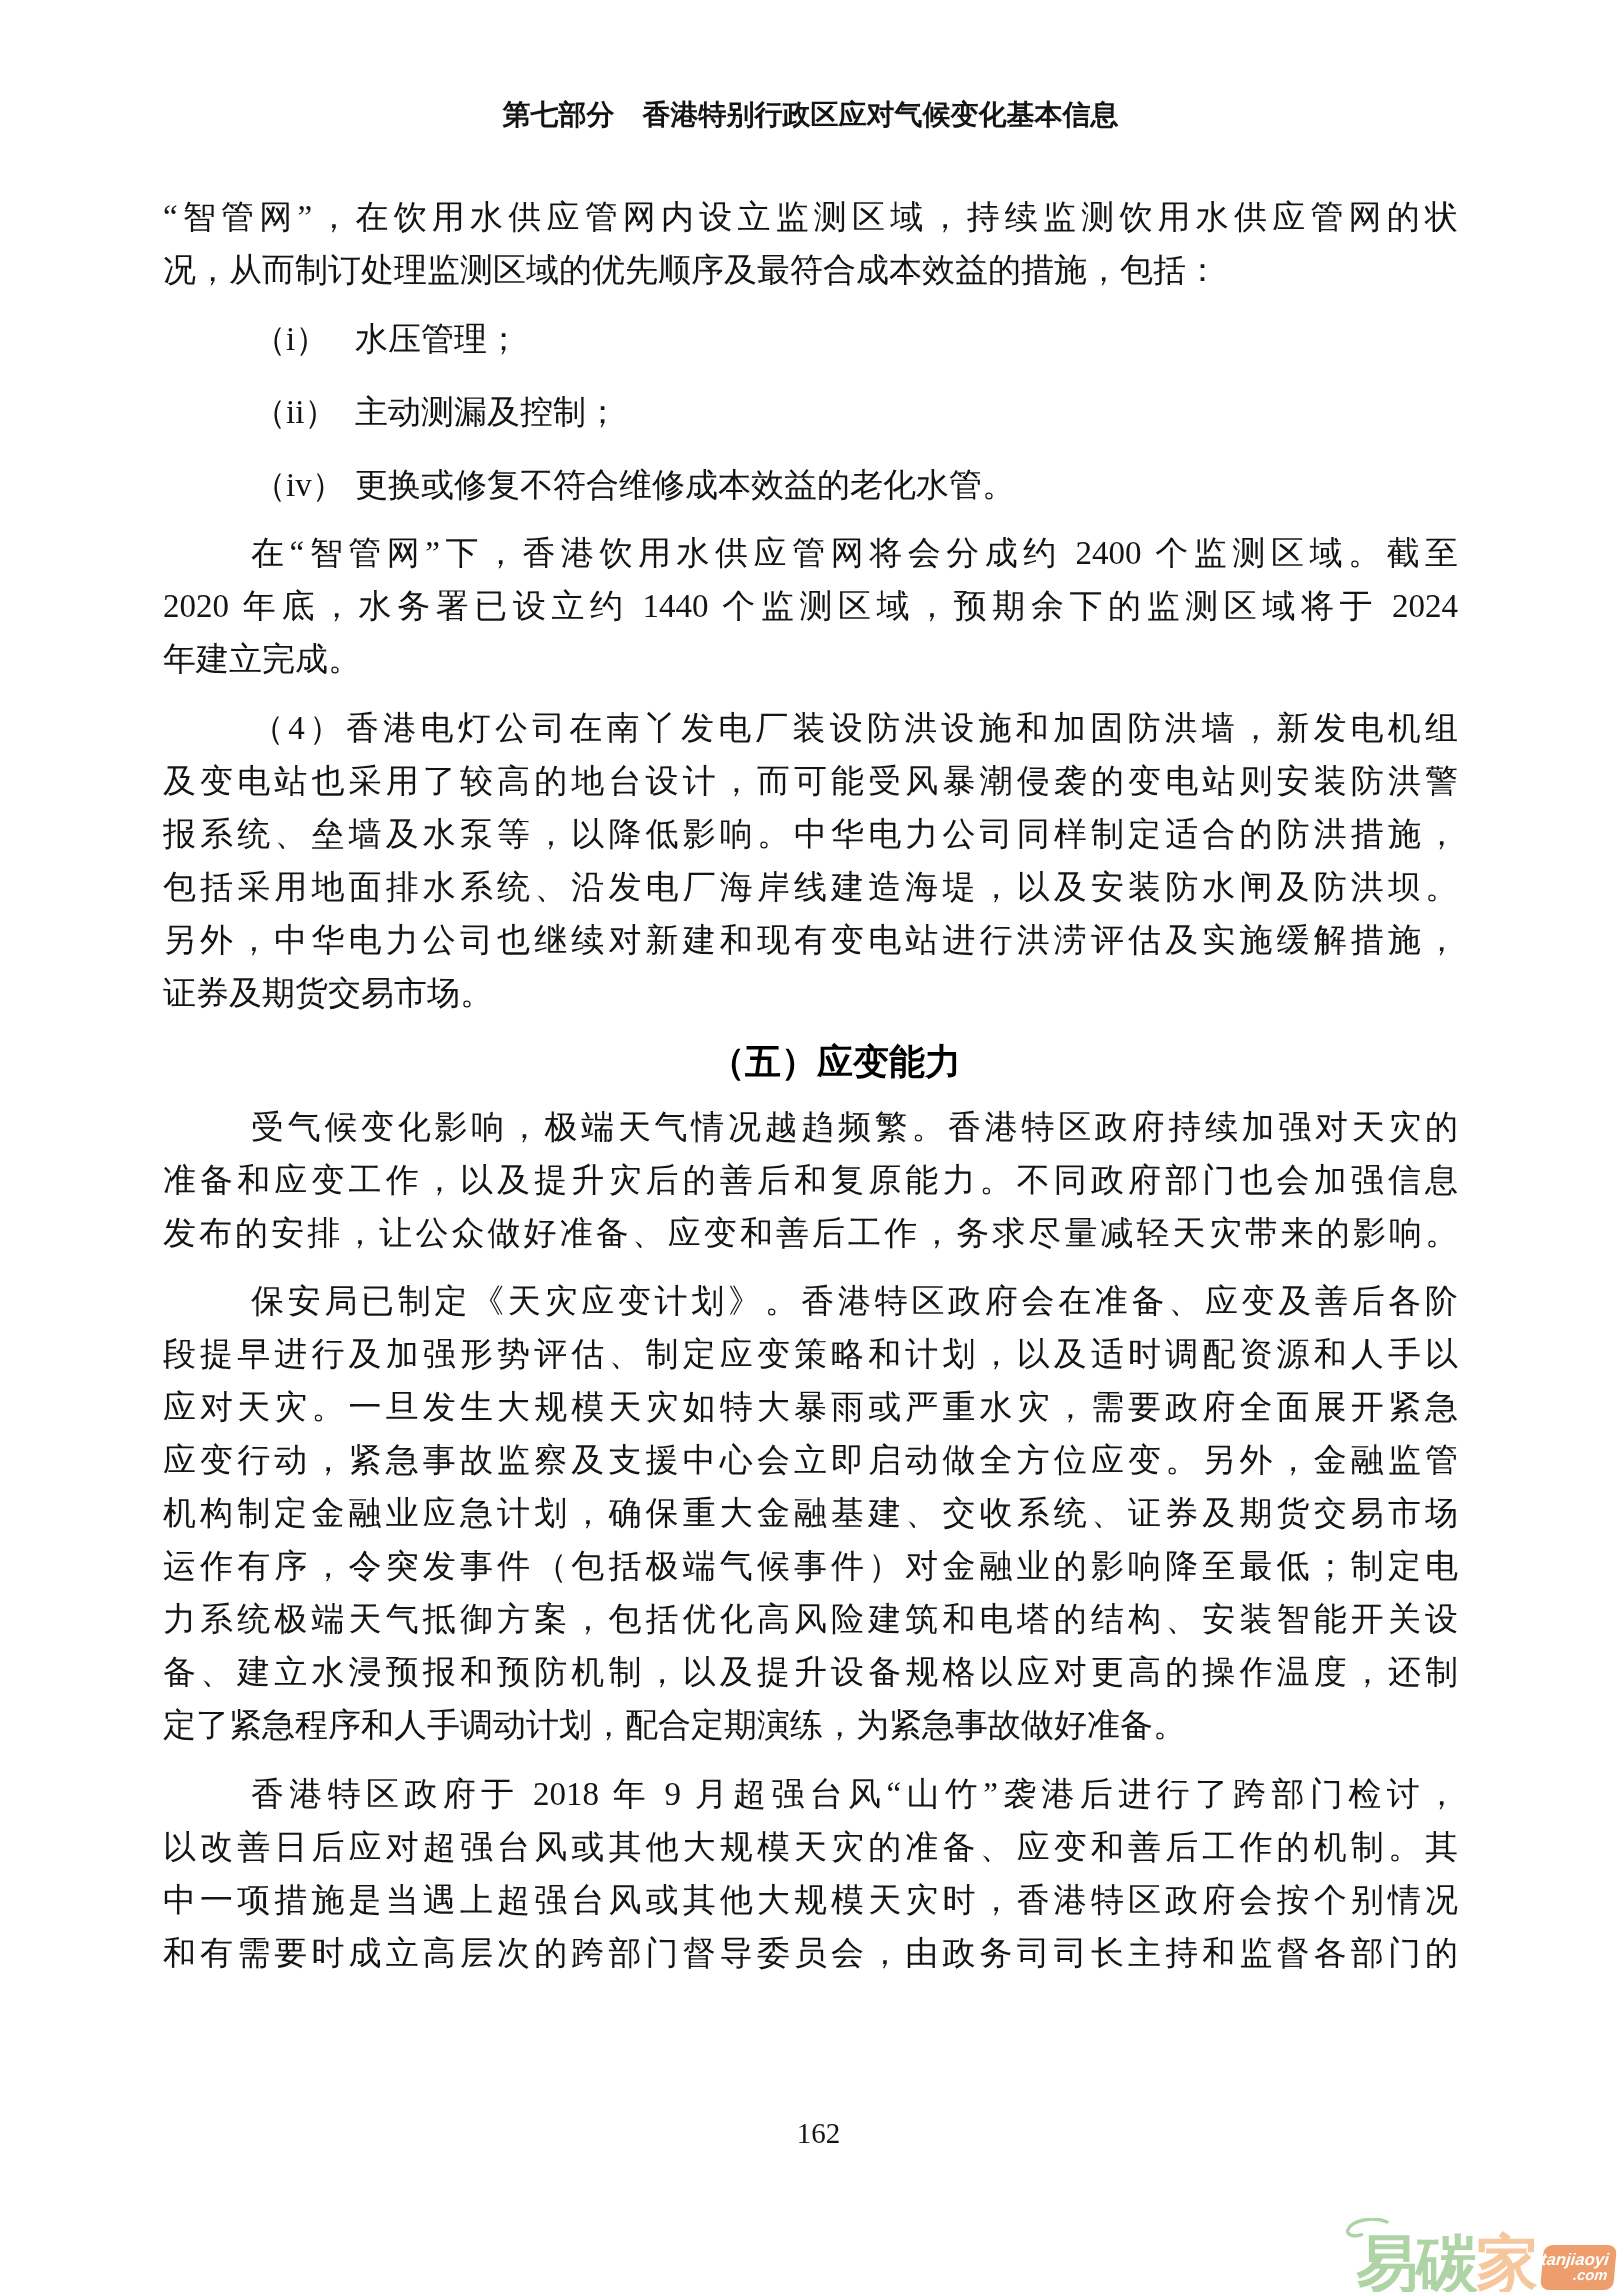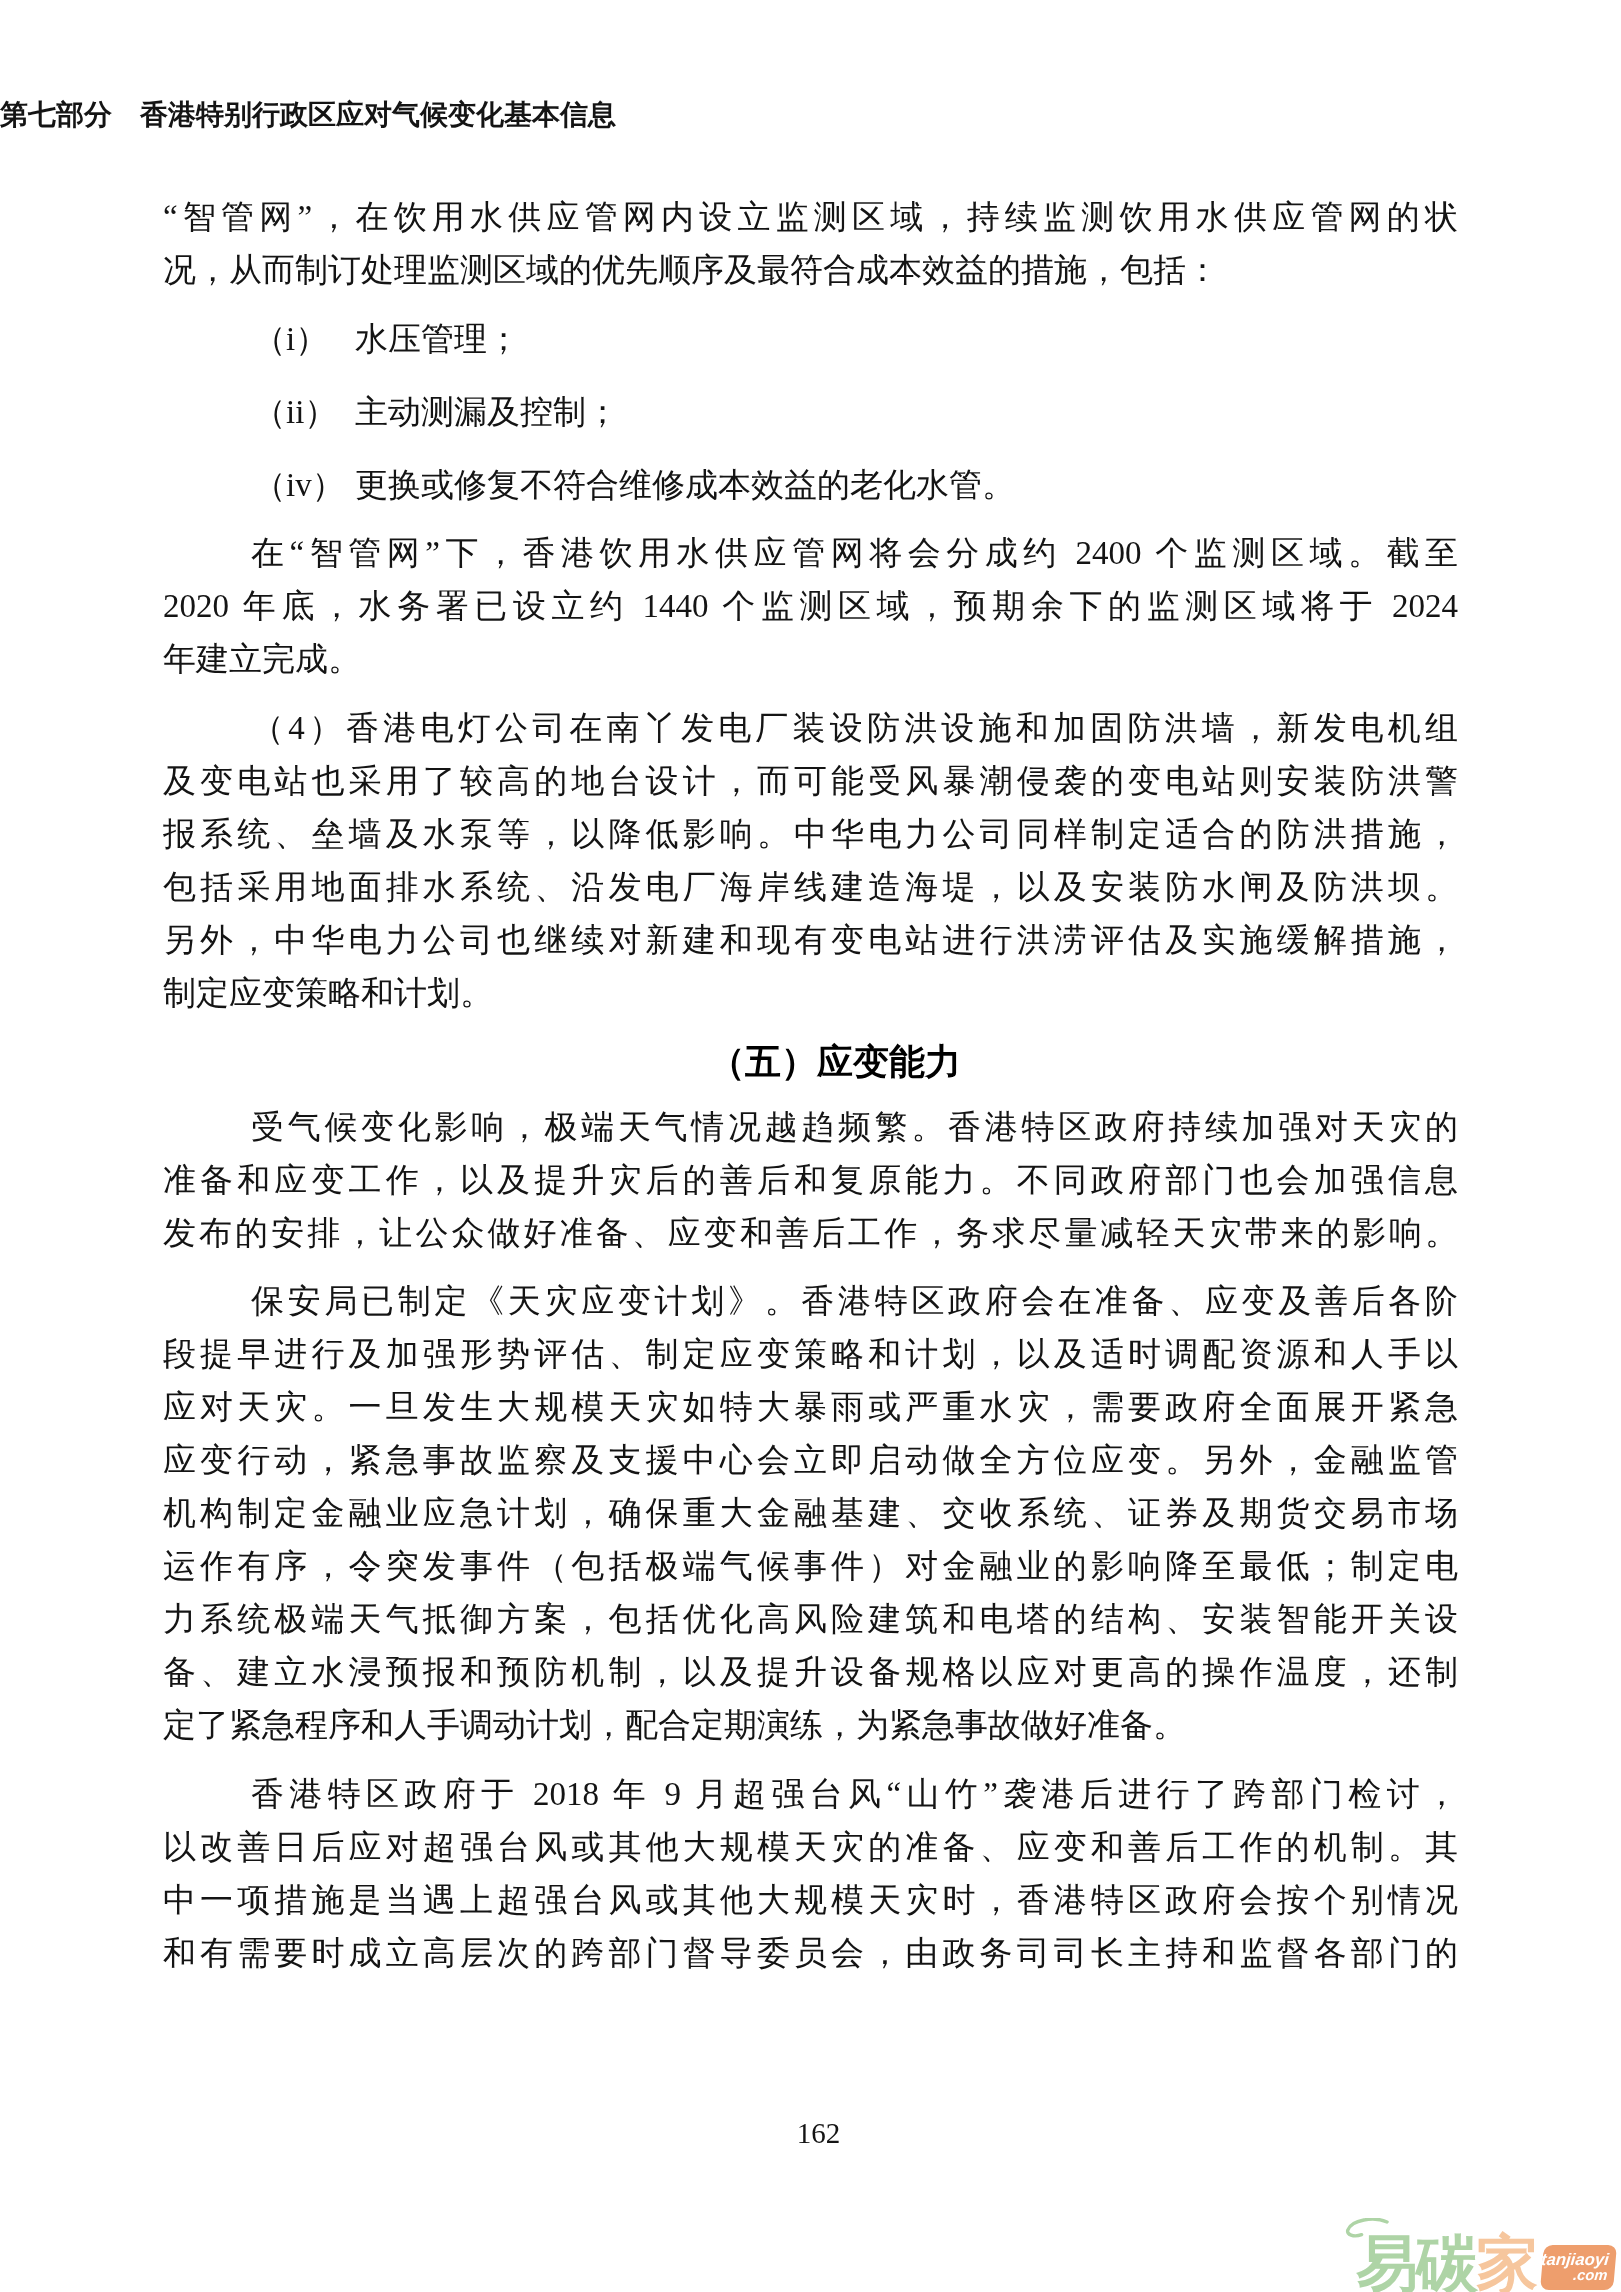--- a/index.html
+++ b/index.html
@@ -6,21 +6,21 @@
   .page{
     position:relative;
     width:1621px;height:2293px;
     background:#ffffff;
     overflow:hidden;
     font-family:"Liberation Serif","DejaVu Serif",serif;
     color:#141414;
   }
   .doc-header{
     padding-top:95px;
-    text-align:left;
+    text-align:center;
     font-size:28px;
     font-weight:bold;
     line-height:39px;
   }
   .doc-body{
     margin:57px 163px 0 163px;
     font-size:33px;
   }
   .para{margin-top:15.7px;}
   .para:first-child{margin-top:0;}
@@ -127,21 +127,21 @@
         <div class="line indent">在“智管网”下，香港饮用水供应管网将会分成约 2400 个监测区域。截至</div>
         <div class="line">2020 年底，水务署已设立约 1440 个监测区域，预期余下的监测区域将于 2024</div>
         <div class="line short">年建立完成。</div>
       </div>
       <div class="para">
         <div class="line indent">（4）香港电灯公司在南丫发电厂装设防洪设施和加固防洪墙，新发电机组</div>
         <div class="line">及变电站也采用了较高的地台设计，而可能受风暴潮侵袭的变电站则安装防洪警</div>
         <div class="line">报系统、垒墙及水泵等，以降低影响。中华电力公司同样制定适合的防洪措施，</div>
         <div class="line">包括采用地面排水系统、沿发电厂海岸线建造海堤，以及安装防水闸及防洪坝。</div>
         <div class="line">另外，中华电力公司也继续对新建和现有变电站进行洪涝评估及实施缓解措施，</div>
-        <div class="line short">制定应变策略和计划。</div>
+        <div class="line short">证券及期货交易市场。</div>
       </div>
       <div class="heading">（五）应变能力</div>
       <div class="para">
         <div class="line indent">受气候变化影响，极端天气情况越趋频繁。香港特区政府持续加强对天灾的</div>
         <div class="line">准备和应变工作，以及提升灾后的善后和复原能力。不同政府部门也会加强信息</div>
         <div class="line">发布的安排，让公众做好准备、应变和善后工作，务求尽量减轻天灾带来的影响。</div>
       </div>
       <div class="para">
         <div class="line indent">保安局已制定《天灾应变计划》。香港特区政府会在准备、应变及善后各阶</div>
         <div class="line">段提早进行及加强形势评估、制定应变策略和计划，以及适时调配资源和人手以</div>

